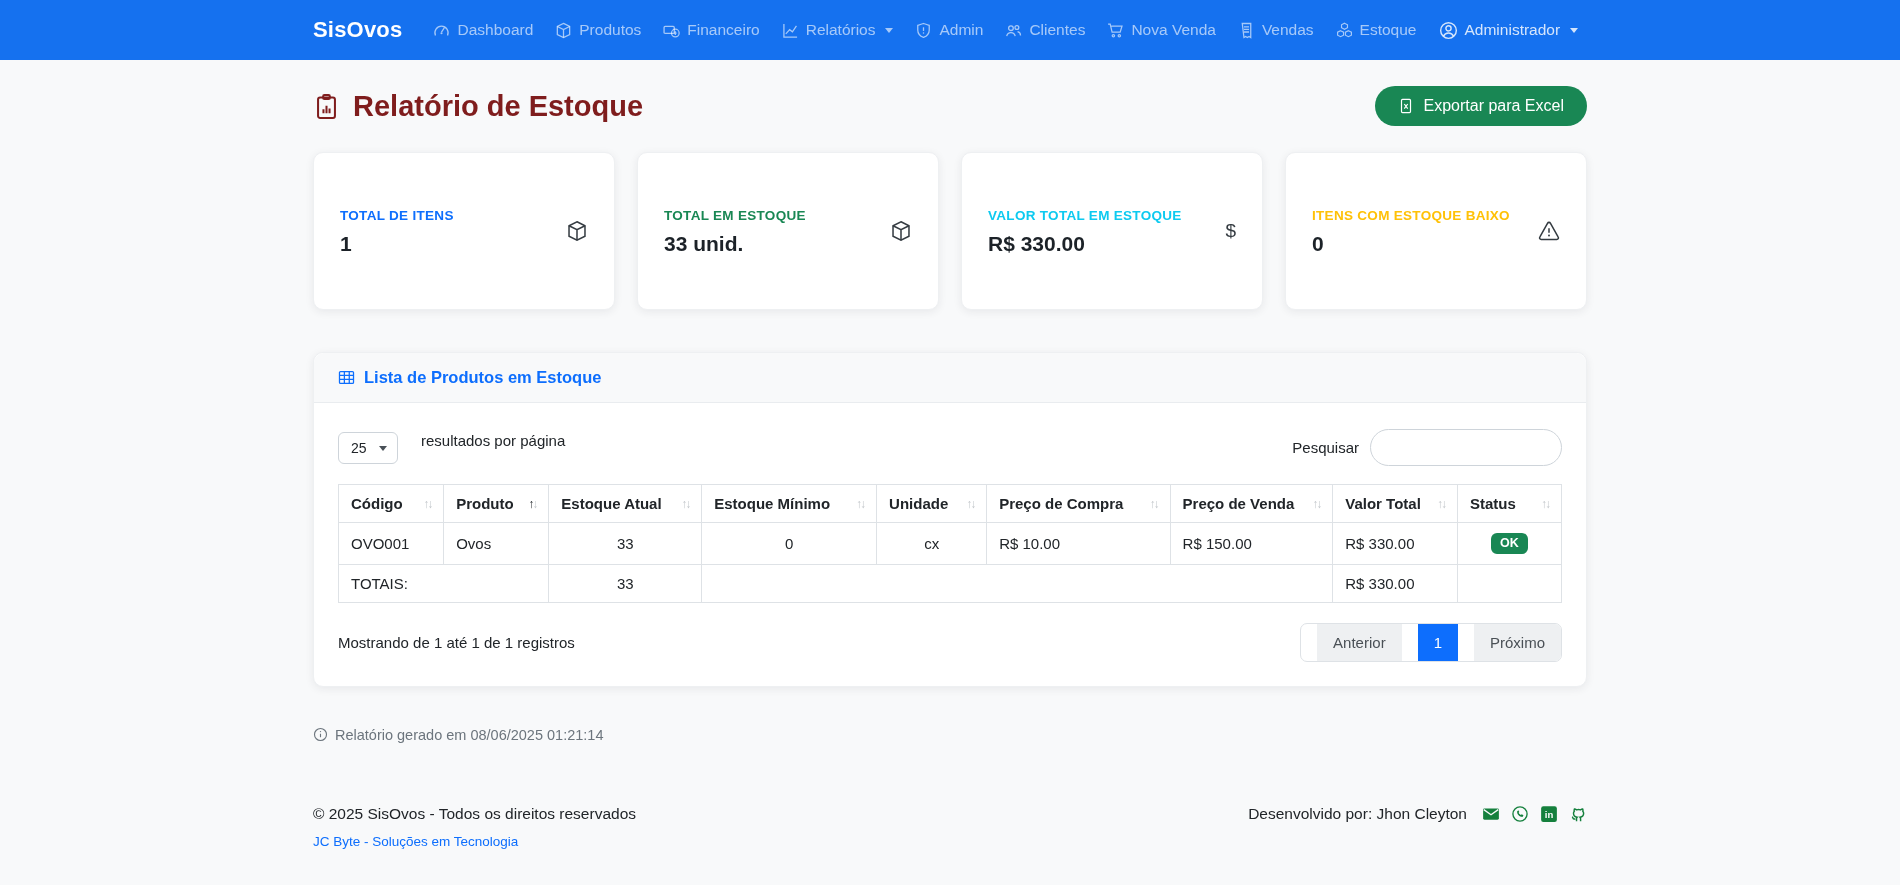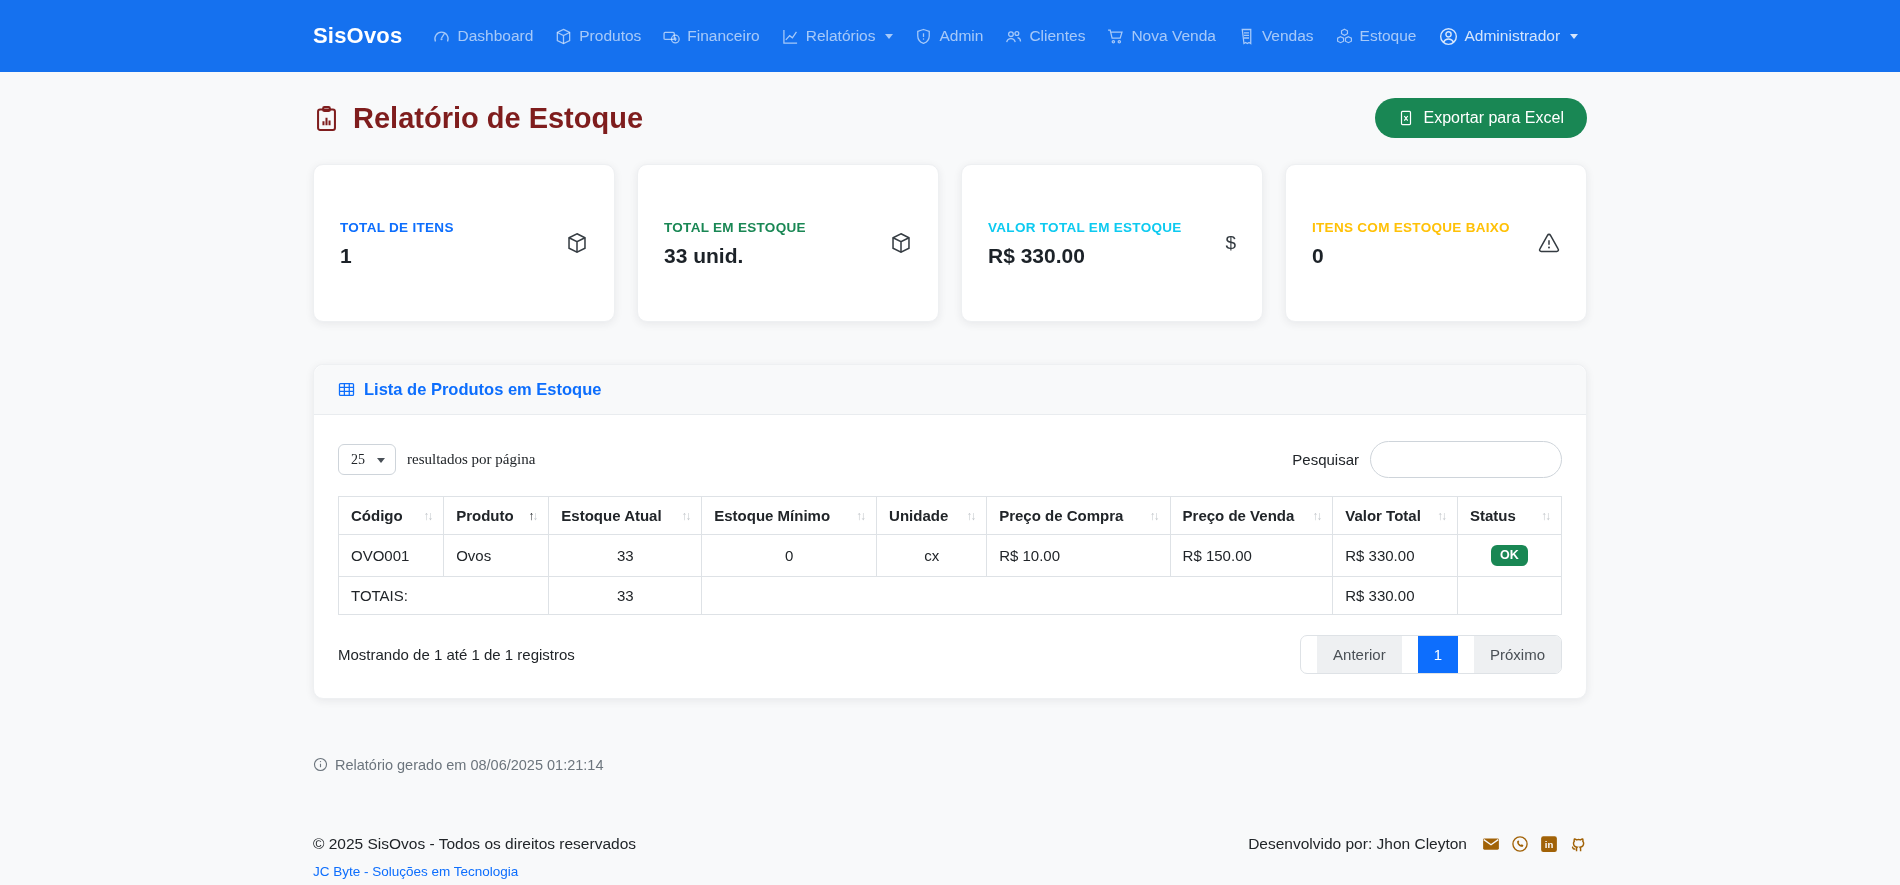--- a/index.html
+++ b/index.html
@@ -5,21 +5,21 @@
   * { box-sizing: border-box; }
   html,body { margin:0; padding:0; }
   body {
     width:1900px; min-height:885px;
     font-family:"Liberation Sans", sans-serif;
     background:#f8f9fa; color:#212529;
   }
   .container { width:1274px; margin:0 auto; }
 
   
-  .navbar { height:72px; background:#1571ef; display:flex; align-items:center; }
+  .navbar { height:60px; background:#1571ef; display:flex; align-items:center; }
   .navbar .container { display:flex; align-items:center; }
   .brand { color:#fff; font-weight:700; font-size:22px; text-decoration:none; margin-right:20px; letter-spacing:.2px; }
   .nav-link {
     color:rgba(255,255,255,.62); font-size:15.5px; text-decoration:none;
     display:flex; align-items:center; gap:7px; padding:8px 11px; white-space:nowrap;
   }
   .nav-link svg { width:17px; height:17px; flex:none; }
   .caret { width:0; height:0; border-left:4.5px solid transparent; border-right:4.5px solid transparent; border-top:5px solid currentColor; margin-left:3px; }
   .nav-user { margin-left:auto; color:rgba(255,255,255,.82); }
   .nav-user svg { width:19px; height:19px; }
@@ -56,21 +56,21 @@
   }
   .table-card-header {
     background:#f8f9fa; border-bottom:1px solid #e9ecef; border-radius:10px 10px 0 0;
     padding:15px 24px; font-size:16.5px; font-weight:700;
     display:flex; align-items:center; gap:9px;
   }
   .table-card-header svg { width:17px; height:17px; }
   .table-card-body { padding:26px 24px 24px; }
 
   .controls { display:flex; justify-content:space-between; align-items:center; margin-bottom:18px; }
-  .length { display:flex; align-items:center; gap:11px; font-size:15px;font-family:Liberation Serif, serif; }
+  .length { display:flex; gap:23px; font-size:15px; }
   .select-wrap { position:relative; }
   .select-wrap select {
     appearance:none; -webkit-appearance:none; font-family:inherit;
     border:1px solid #ced4da; border-radius:6px; background:#fff;
     font-size:14px; color:#212529; padding:7px 30px 7px 12px; cursor:pointer;
   }
   .select-wrap::after {
     content:""; position:absolute; right:11px; top:50%; margin-top:-2px;
     border-left:4px solid transparent; border-right:4px solid transparent; border-top:5px solid #495057;
     pointer-events:none;
@@ -93,31 +93,31 @@
 
   .table-footer { display:flex; justify-content:space-between; align-items:center; margin-top:20px; }
   .dt-info { font-size:15px; color:#212529; }
   .pagination { display:flex; border:1px solid #dee2e6; border-radius:7px; overflow:hidden; }
   .page-btn {
     font-family:inherit; font-size:15px; border:none; cursor:pointer;
     padding:10px 16px; background:#eef0f2; color:#4a5056;margin-left:16px;
   }
   .page-btn.active { color:#fff; }
 
-  .report-note { margin-top:58px; color:#6c757d; font-size:14.5px; display:flex; align-items:center; gap:7px; }
+  .report-note { margin-top:40px; color:#6c757d; font-size:14.5px; display:flex; align-items:center; gap:7px; }
   .report-note svg { width:15px; height:15px; }
 
   
   .footer { margin-top:62px; padding-bottom:28px; }
   .footer-row { display:flex; justify-content:space-between; align-items:center; }
   .copyright { font-size:15.5px; color:#212529; }
   .dev-row { display:flex; align-items:center; gap:15px; }
   .dev-label { font-size:15.5px; color:#212529; }
   .social { display:flex; align-items:center; gap:11px; }
-  .social a { color:#a16207; display:flex; }
+  .social a { color:#15803d; display:flex; }
   .social svg { width:18px; height:18px; }
   .company { display:inline-block; margin-top:11px; font-size:13.5px; text-decoration:none; }
 </style>
 </head>
 <body>
 
 <nav class="navbar" style="background-color: rgb(21, 113, 239);">
   <div class="container">
     <a href="#" class="brand">SisOvos</a>
 

